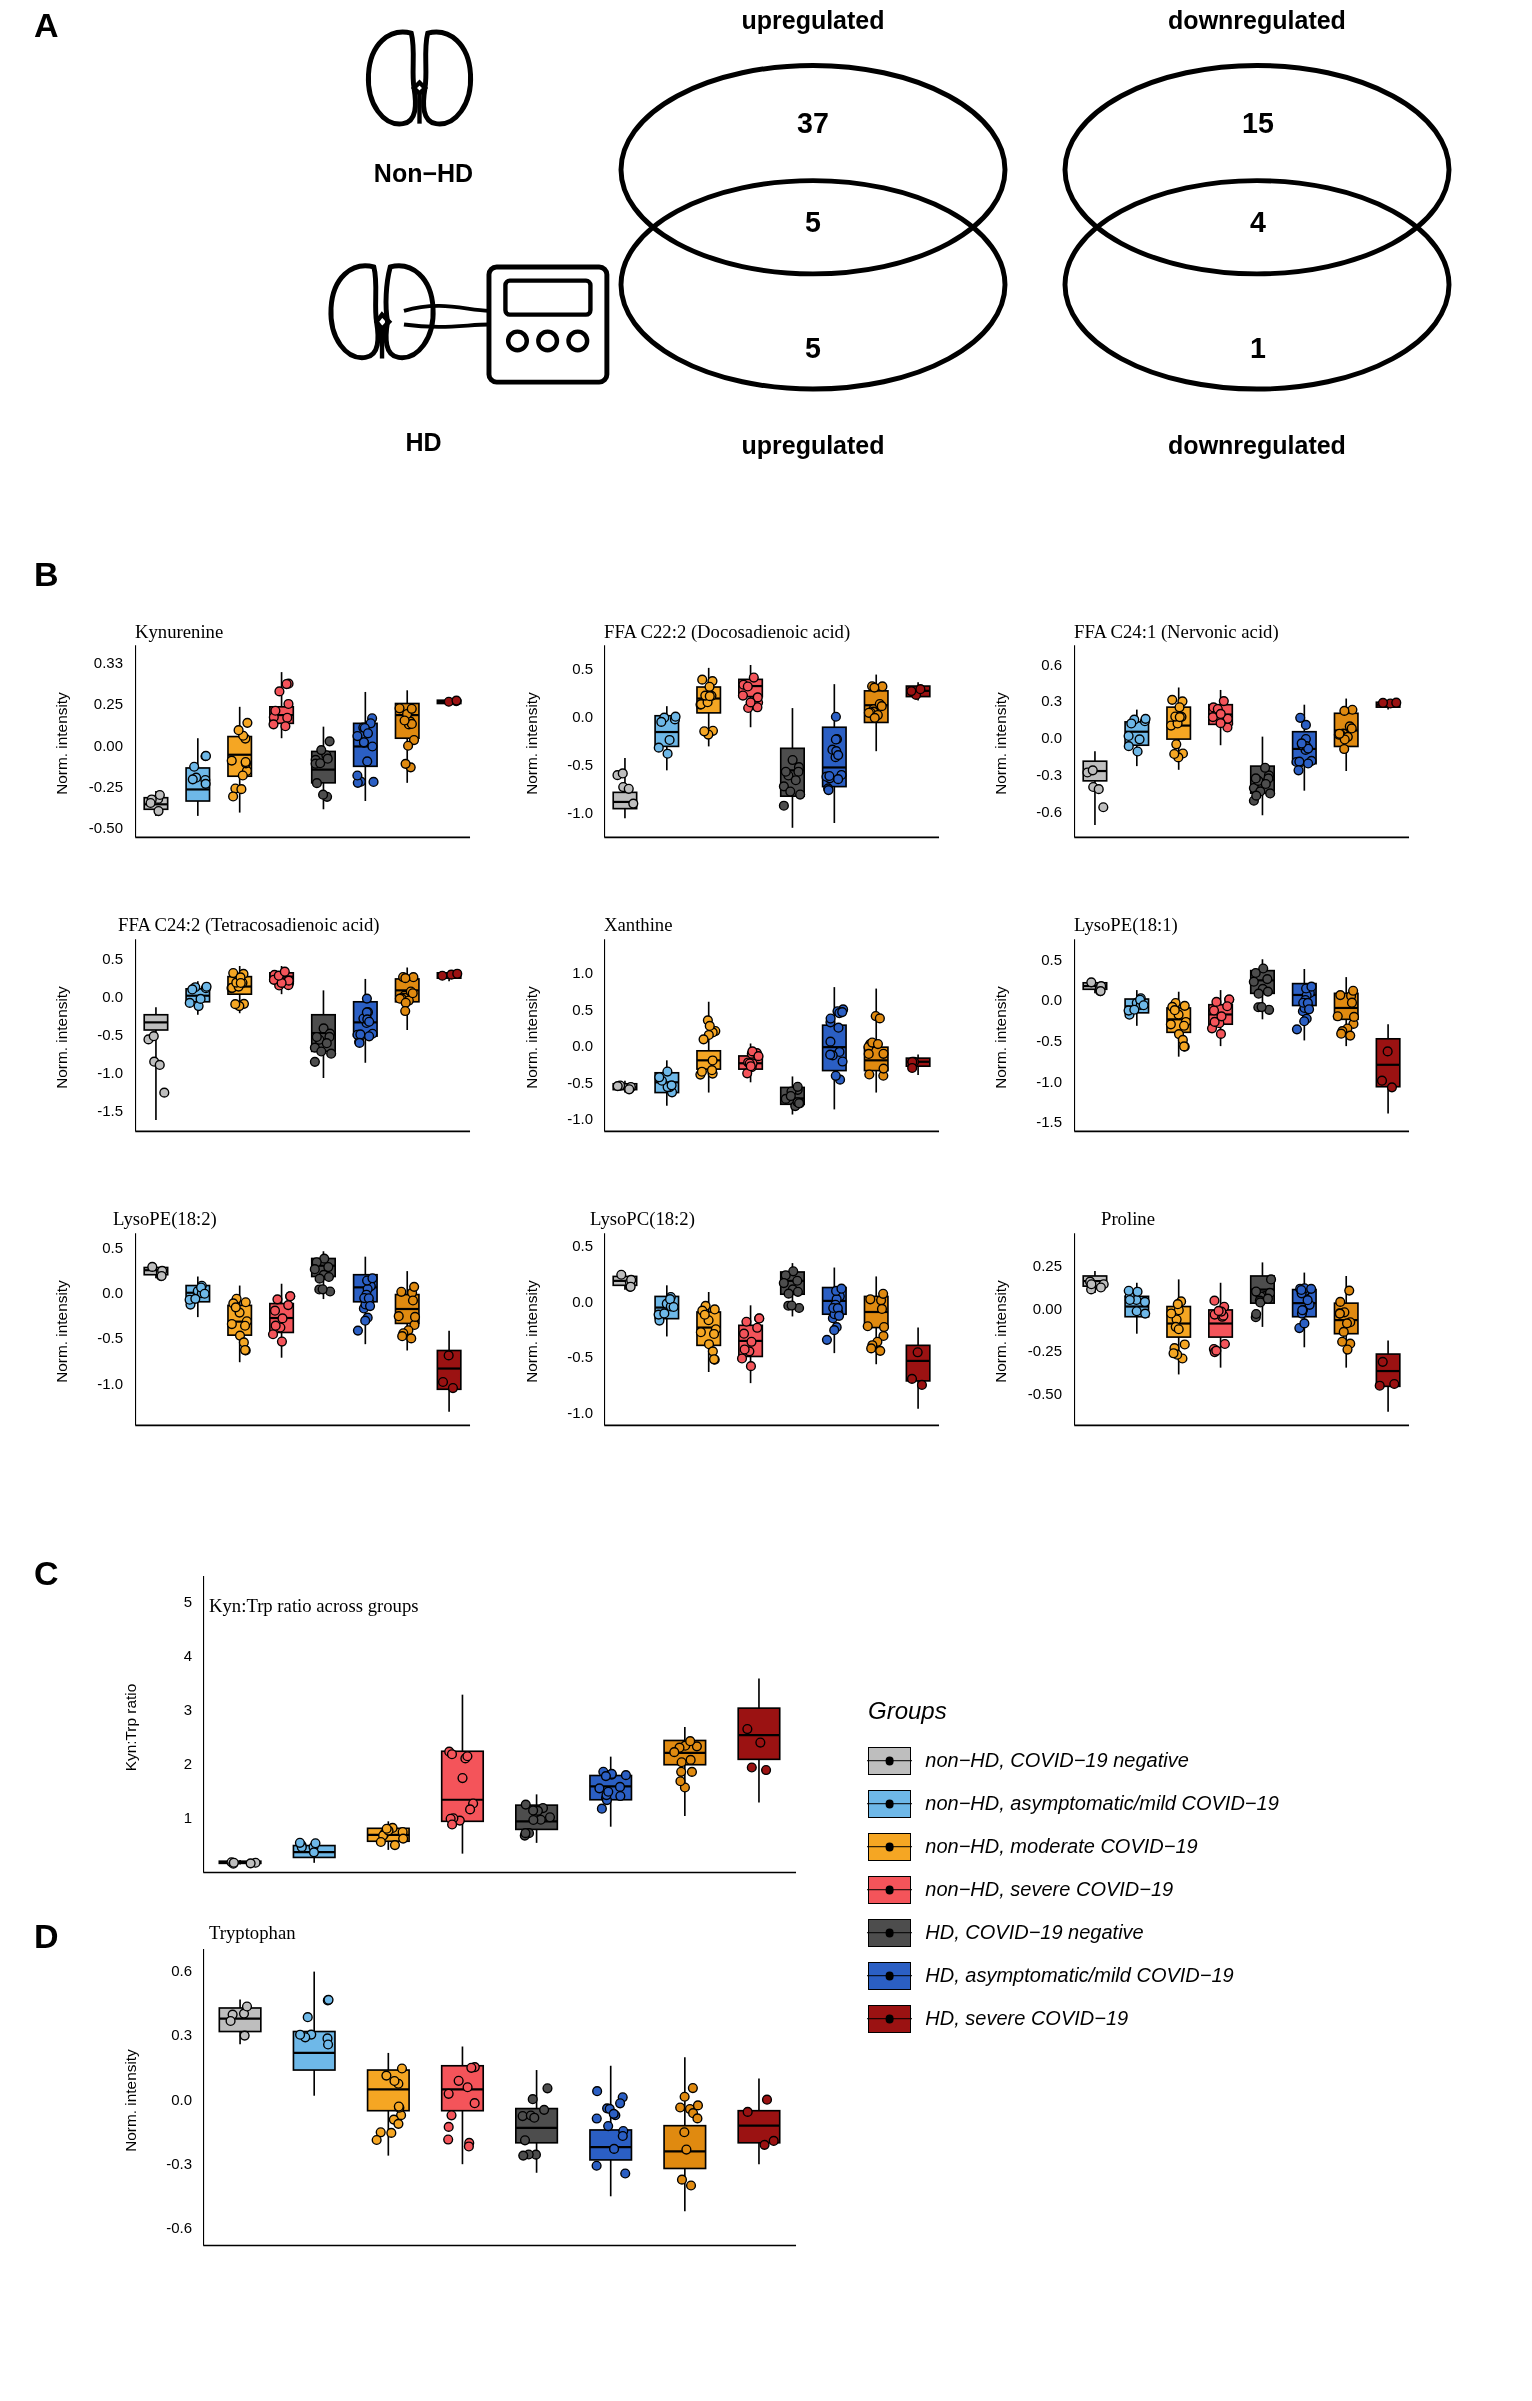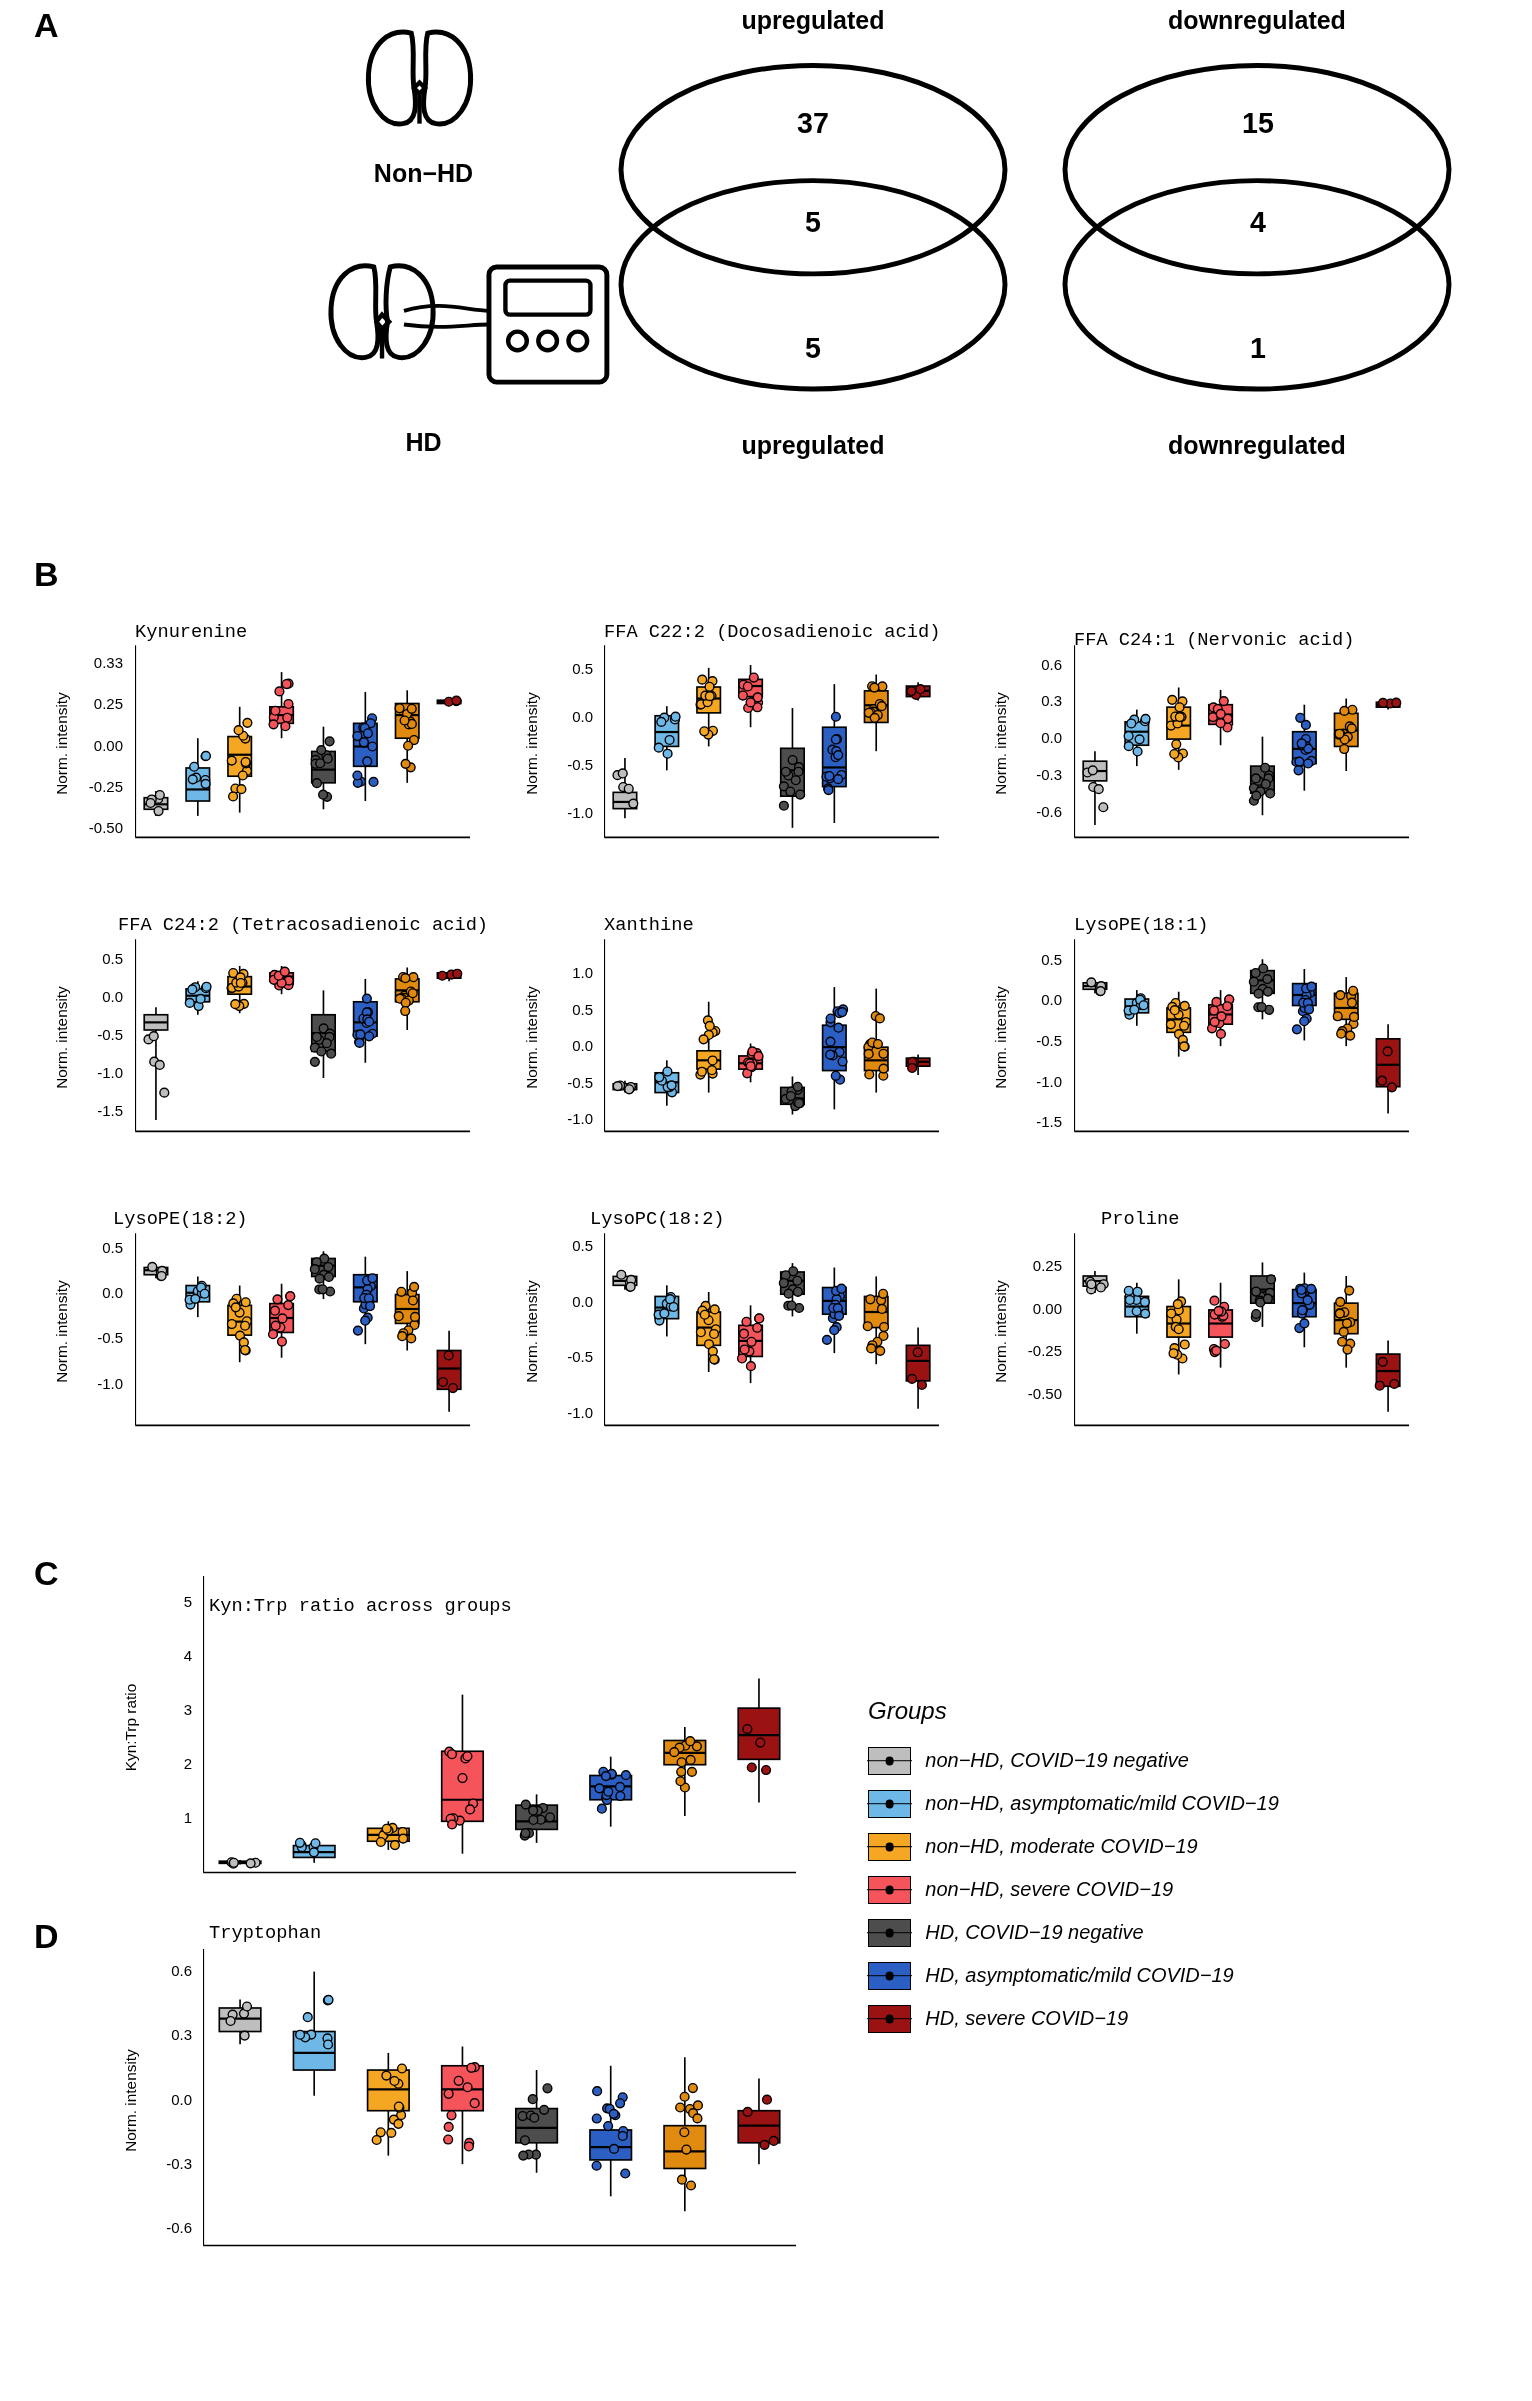--- a/index.html
+++ b/index.html
@@ -40,21 +40,21 @@
   .venn-num {
     position: absolute;
     font-size: 28.6px;
     font-weight: bold;
     text-align: center;
     width: 110px;
   }
   .plot-title {
     position: absolute;
     font-size: 18.7px;
-    font-family: Liberation Mono, monospace;
+    font-family: Liberation Serif, serif;
     white-space: nowrap;
   }
   .axis-label {
     position: absolute;
     font-size: 15.4px;
     transform: rotate(-90deg);
     transform-origin: left top;
     white-space: nowrap;
   }
   .tick-label {
@@ -371,21 +371,21 @@
       <circle cx="505.7138008744805" cy="111.08299948981949" r="8" fill="#E08A10" stroke="#000" stroke-width="2.5"></circle>
       <circle cx="492.91190809590626" cy="132.3843798001226" r="8" fill="#E08A10" stroke="#000" stroke-width="2.5"></circle>
       <line x1="571.875" y1="67.53846153846143" x2="571.875" y2="74.51282051282055" stroke="#000" stroke-width="3"></line>
       <line x1="571.875" y1="93.69230769230762" x2="571.875" y2="100.66666666666674" stroke="#000" stroke-width="3"></line>
       <rect x="550.525" y="74.51282051282055" width="42.7" height="19.17948717948707" fill="#9B1212" stroke="#000" stroke-width="3"></rect>
       <line x1="550.525" y1="83.23076923076928" x2="593.225" y2="83.23076923076928" stroke="#000" stroke-width="4"></line>
       <circle cx="568.2248692649358" cy="90.61662450755398" r="8" fill="#9B1212" stroke="#000" stroke-width="2.5"></circle>
       <circle cx="559.5573464012181" cy="83.65528532364988" r="8" fill="#9B1212" stroke="#000" stroke-width="2.5"></circle>
       <circle cx="576.0385614577623" cy="80.21015562337743" r="8" fill="#9B1212" stroke="#000" stroke-width="2.5"></circle>
     </svg>
-    <div class="plot-title" style="left: 1074px; top: 621px; margin-top: 8px;">FFA C24:1 (Nervonic acid)</div>
+    <div class="plot-title" style="left: 1074px; top: 621px;">FFA C24:1 (Nervonic acid)</div>
     <div class="axis-label" style="left: 992px; top: 837px; width: 187px; text-align: center;">Norm. intensity</div>
     <div class="tick-label" style="left: 999px; top: 803px; width: 63px;">-0.6</div>
     <div class="tick-label" style="left: 999px; top: 766px; width: 63px;">-0.3</div>
     <div class="tick-label" style="left: 999px; top: 729px; width: 63px;">0.0</div>
     <div class="tick-label" style="left: 999px; top: 692px; width: 63px;">0.3</div>
     <div class="tick-label" style="left: 999px; top: 656px; width: 63px;">0.6</div>
     <svg width="357" height="198" style="position: absolute; left: 1074px; top: 645px;" viewBox="0 0 650 360">
       <line x1="0.5" y1="0" x2="0.5" y2="350" stroke="#000" stroke-width="3"></line>
       <line x1="0.5" y1="350" x2="610" y2="350" stroke="#000" stroke-width="3"></line>
       <line x1="-10" y1="305.2631578947369" x2="0" y2="305.2631578947369" stroke="#000" stroke-width="3"></line>

